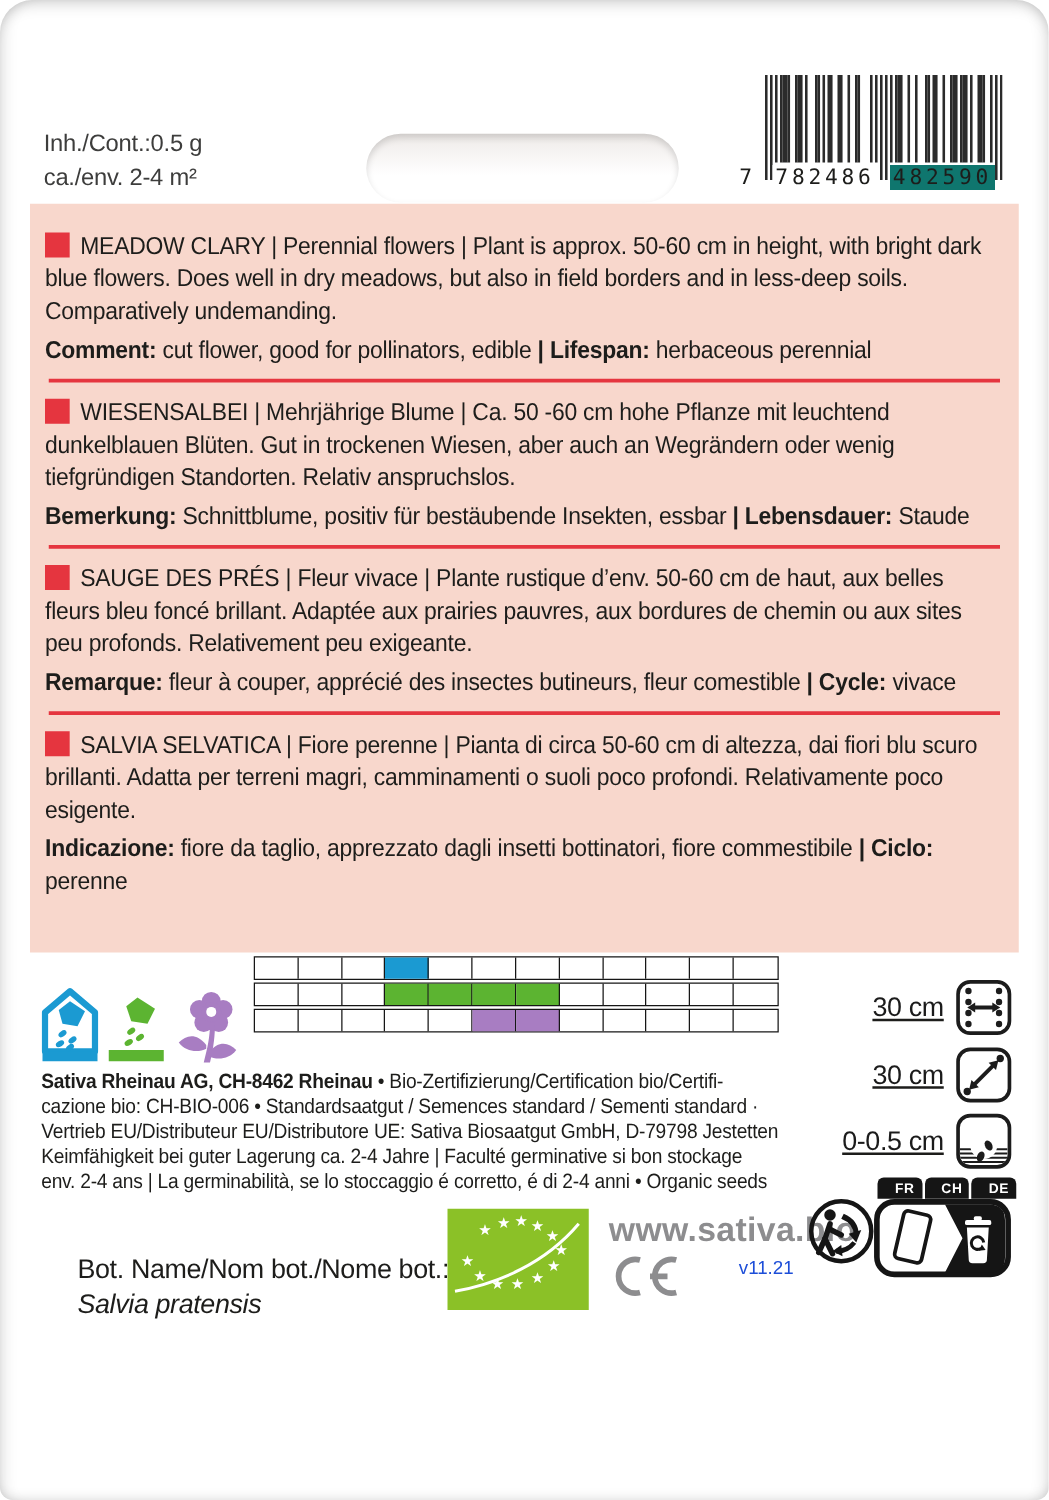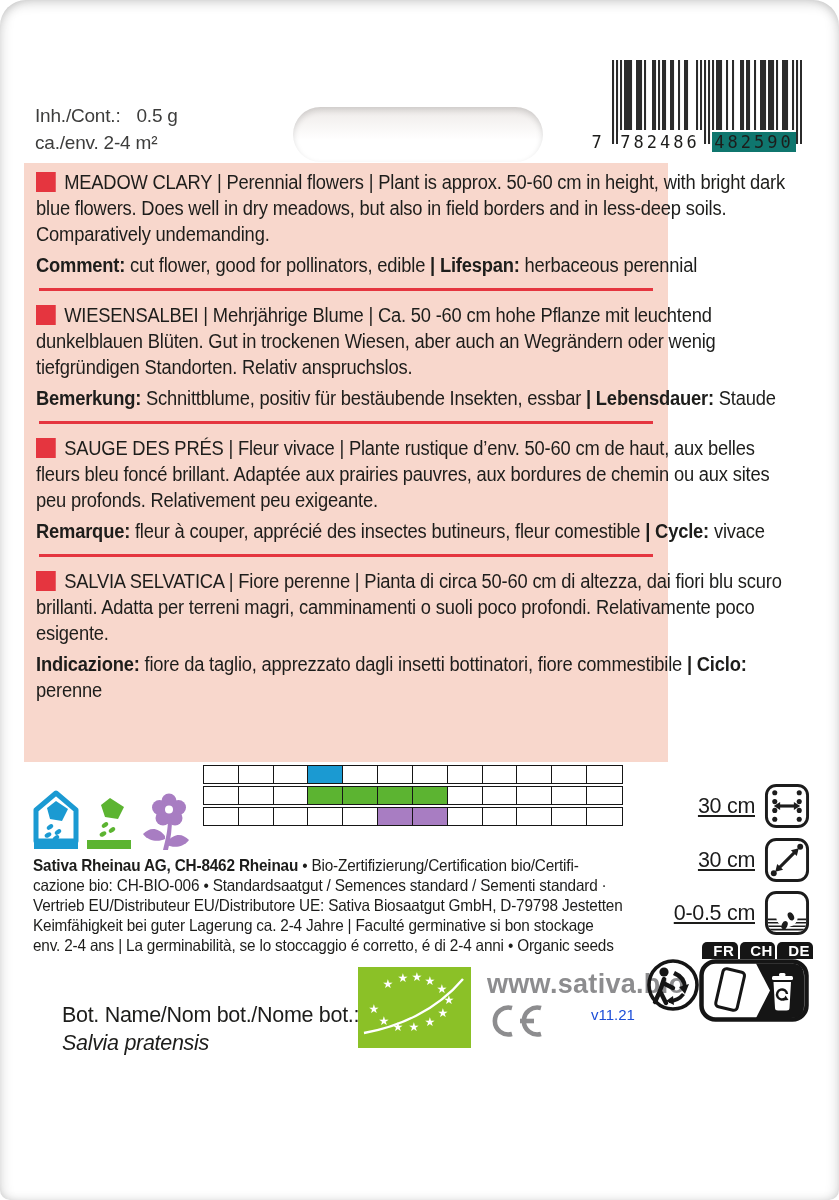--- a/index.html
+++ b/index.html
@@ -8,36 +8,36 @@
     background:#ffffff; font-family:"Liberation Sans", sans-serif; color:#1d1d1b;
     -webkit-font-smoothing:antialiased;
   }
   .packet-edge {
     position:absolute; inset:0; border-radius:26px 26px 10px 10px; pointer-events:none;
     box-shadow: inset 0 10px 14px -10px rgba(0,0,0,.28), inset 12px 0 14px -12px rgba(0,0,0,.18),
                 inset -12px 0 14px -12px rgba(0,0,0,.18), inset 0 -8px 10px -8px rgba(0,0,0,.15);
   }
   
   .top-info { position:absolute; left:35px; top:102px; font-size:19px; line-height:27px; color:#3d3d3c; letter-spacing:-0.2px; }
-  .top-info .val { margin-left:16px; }
+  .top-info .val { }
   
   .hang-hole {
     position:absolute; left:293px; top:107px; width:250px; height:55px; border-radius:30px;
     background:linear-gradient(180deg,#eeeae8,#ffffff 60%);
     box-shadow: inset 0 3px 6px rgba(0,0,0,.15), 0 1px 2px rgba(255,255,255,.8);
   }
   
   .barcode { position:absolute; left:588px; top:60px; width:216px; height:104px; }
   .barcode svg { position:absolute; left:24px; top:0; }
   .bc-num { position:absolute; top:72px; font-family:"DejaVu Sans Mono", monospace; font-size:17px; letter-spacing:3px; color:#1d1d1b; text-align:center; }
   .bc-7 { left:0; width:20px; }
   .bc-g1 { left:30px; width:84px; background:#fff; }
   .bc-g2 { left:124px; width:84px; background:#0f766e; }
   
-  .panel { position:absolute; left:24px; top:163px; width:644px; height:599px; background:#f8d7cc; box-sizing:border-box; padding:6px 12px 0; }
+  .panel { position:absolute; left:24px; top:163px; width:791px; height:599px; background:#f8d7cc; box-sizing:border-box; padding:21px 12px 0; }
   .condense { width:816px; transform:scaleX(0.94); transform-origin:0 0; }
   .block { font-size:19.5px; line-height:26px; letter-spacing:-0.2px; }
   .block p { margin:0; }
   .block .note { margin-top:5px; }
   .bullet { display:inline-block; width:21px; height:20px; background:#e5353f; margin-right:9px; vertical-align:-3px; }
   .divider { height:3px; background:#e5353f; margin:10px 3px 11px; }
   b { font-weight:bold; }
   
   .cal { position:absolute; left:203px; top:765px; width:420px; }
   .cal-header { display:grid; grid-template-columns:repeat(12,1fr); height:24px; }
@@ -59,21 +59,21 @@
   
   .eu-logo { position:absolute; left:358px; top:967px; width:113px; height:81px; background:#8bc127; }
   .website { position:absolute; left:487px; top:969px; font-size:27px; font-weight:bold; color:#8d8d8f; letter-spacing:0.3px; }
   .ce-mark { position:absolute; left:487px; top:1003px; }
   .version { position:absolute; left:591px; top:1006px; font-size:15px; color:#1d4ed8; }
   .botname { position:absolute; left:62px; top:1001px; font-size:21.5px; line-height:28px; letter-spacing:-0.3px; }
   .botname .latin { font-style:italic; }
   .triman { position:absolute; left:645px; top:957px; }
   .disposal { position:absolute; left:699px; top:942px; width:114px; }
   .disposal-tabs { display:flex; gap:2px; padding-left:3px; }
-  .disposal-tab { width:31px; height:17px; background:#151515; border-radius:5px 5px 0 0; color:#fff; font-size:15px; font-weight:bold; text-align:center; line-height:18px; letter-spacing:0.5px;padding-left:8px; }
+  .disposal-tab { width:31px; height:17px; background:#151515; border-radius:5px 5px 0 0; color:#fff; font-size:11px; font-weight:bold; text-align:center; line-height:18px; letter-spacing:0.5px;padding-left:8px; }
 </style>
 </head>
 <body>
 
 <div class="packet-edge"></div>
 
 <div class="top-info">
   <div><span>Inh./Cont.:</span><span class="val">0.5 g</span></div>
   <div>ca./env. 2-4 m²</div>
 </div>

